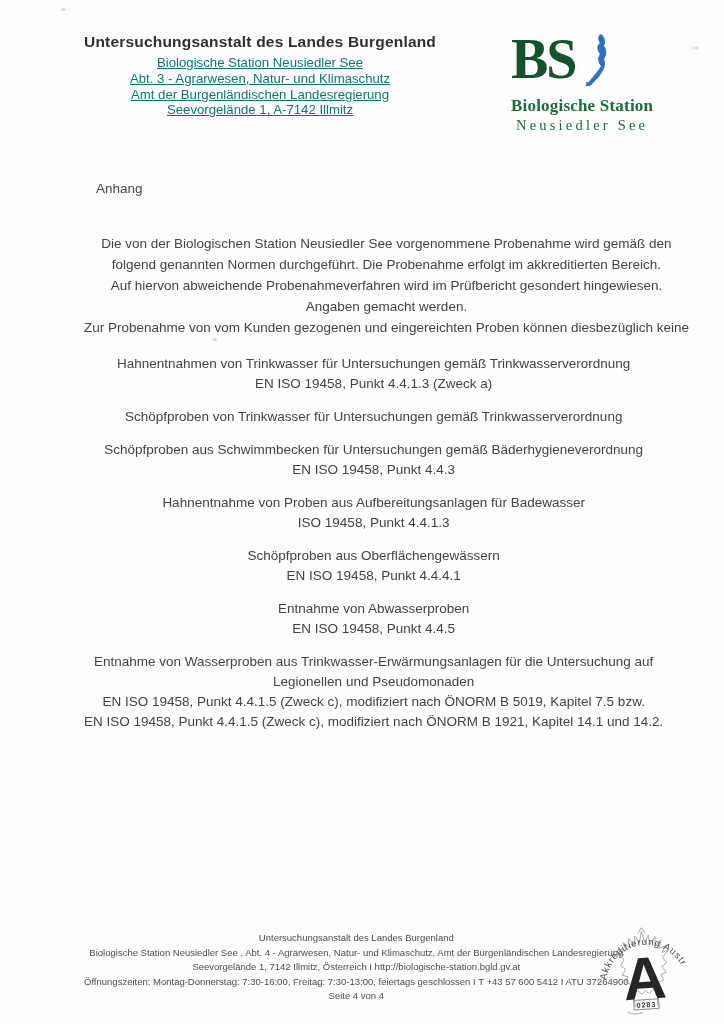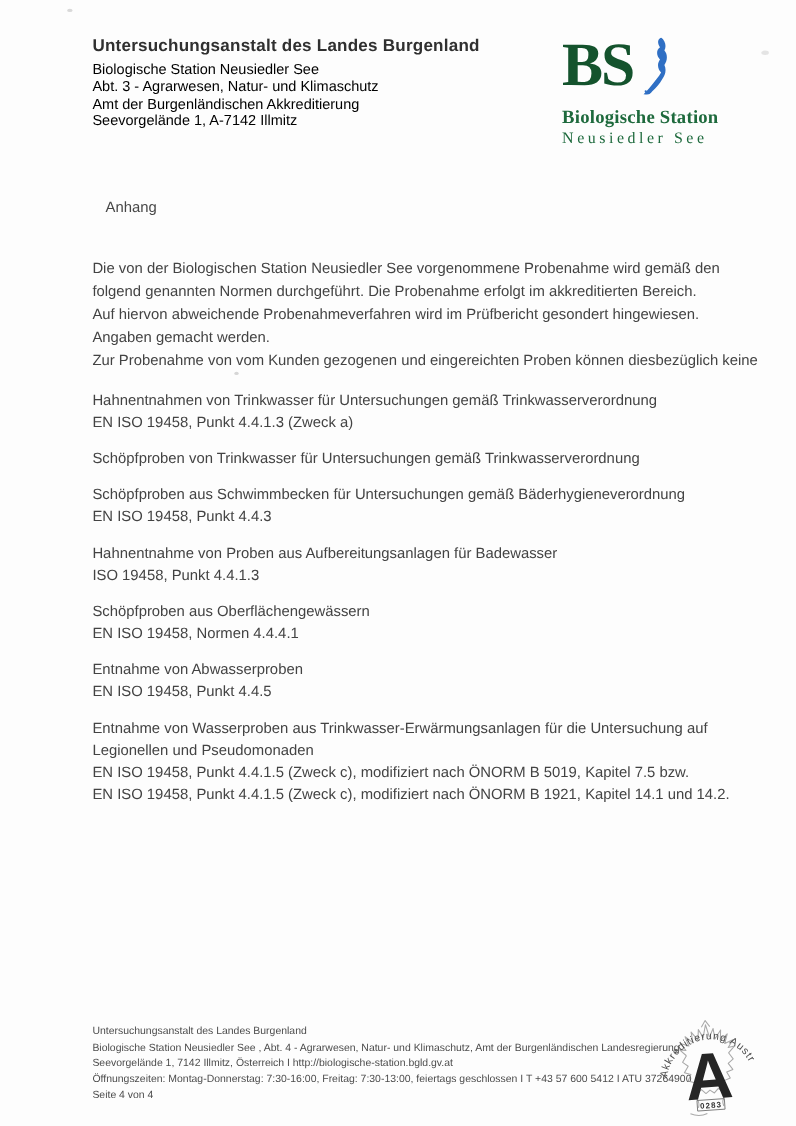--- a/index.html
+++ b/index.html
@@ -1,23 +1,23 @@
 <!DOCTYPE html>
 <html><head>
 <meta charset="utf-8">
 <style>
   html,body{margin:0;padding:0;background:#ffffff;}
   .page{
     position:relative;width:724px;height:1024px;background:#fdfdfd;
-    font-family:"Liberation Sans",sans-serif;color:#414141;overflow:hidden;
+    font-family:"Liberation Sans",sans-serif;color:#414141;overflow:hidden;text-align:center;
   }
   
   .header{position:absolute;left:84px;top:32px;}
   .header-title{font-size:15.5px;font-weight:bold;color:#303030;letter-spacing:.2px;line-height:19px;}
-  .header-addr{margin-top:4px;font-size:13.2px;line-height:15.8px;color:#000000;}
+  .header-addr{margin-top:4px;font-size:13.2px;line-height:15.8px;color:#0f766e;text-decoration:underline;}
   
   .logo{position:absolute;left:511px;top:32px;font-family:"Liberation Serif",serif;}
   .logo-row{display:flex;align-items:flex-start;}
   .logo-bs{font-size:56px;line-height:54px;font-weight:bold;color:#14532d;letter-spacing:-2px;}
   .logo-lake{margin-left:6px;margin-top:2px;}
   .logo-line1{margin-top:6px;font-size:17px;font-weight:bold;color:#1e6a3d;letter-spacing:.2px;}
   .logo-line2{margin-top:1px;font-size:14.5px;font-weight:normal;color:#1e6a3d;letter-spacing:3.2px;}
   
   .anhang{position:absolute;left:96px;top:181px;font-size:13.5px;color:#474747;}
   .intro{position:absolute;left:84px;top:233px;font-size:13.5px;line-height:21px;color:#434343;}
@@ -36,21 +36,21 @@
 </head>
 <body>
 
 <div class="page">
 
   <div class="header">
     <div class="header-title">Untersuchungsanstalt des Landes Burgenland</div>
     <div class="header-addr">
       <div>Biologische Station Neusiedler See</div>
       <div>Abt. 3 - Agrarwesen, Natur- und Klimaschutz</div>
-      <div>Amt der Burgenländischen Akkreditierung</div>
+      <div>Amt der Burgenländischen Landesregierung</div>
       <div>Seevorgelände 1, A-7142 Illmitz</div>
     </div>
   </div>
 
   <div class="logo">
     <div class="logo-row">
       <span class="logo-bs">BS</span>
       <span class="logo-lake">
         <svg width="32" height="52" viewBox="0 0 32 52" aria-hidden="true">
           <path fill="#2f6fc4" d="M19,0 C15,2 16,6 18,9 C14,12 15,17 18,20 C15,24 16,29 19,32 C17,36 13,40 10,44 C8,47 5,49 3,52 C6,53 9,52 11,49 C14,46 18,42 20,38 C23,34 24,29 22,25 C25,21 25,15 22,12 C24,8 23,3 19,0 Z"></path>
@@ -83,21 +83,21 @@
     <div class="norm-item">
       <div>Schöpfproben aus Schwimmbecken für Untersuchungen gemäß Bäderhygieneverordnung</div>
       <div>EN ISO 19458, Punkt 4.4.3</div>
     </div>
     <div class="norm-item">
       <div>Hahnentnahme von Proben aus Aufbereitungsanlagen für Badewasser</div>
       <div>ISO 19458, Punkt 4.4.1.3</div>
     </div>
     <div class="norm-item">
       <div>Schöpfproben aus Oberflächengewässern</div>
-      <div>EN ISO 19458, Normen 4.4.4.1</div>
+      <div>EN ISO 19458, Punkt 4.4.4.1</div>
     </div>
     <div class="norm-item">
       <div>Entnahme von Abwasserproben</div>
       <div>EN ISO 19458, Punkt 4.4.5</div>
     </div>
     <div class="norm-item">
       <div>Entnahme von Wasserproben aus Trinkwasser-Erwärmungsanlagen für die Untersuchung auf</div>
       <div>Legionellen und Pseudomonaden</div>
       <div>EN ISO 19458, Punkt 4.4.1.5 (Zweck c), modifiziert nach ÖNORM B 5019, Kapitel 7.5 bzw.</div>
       <div>EN ISO 19458, Punkt 4.4.1.5 (Zweck c), modifiziert nach ÖNORM B 1921, Kapitel 14.1 und 14.2.</div>

